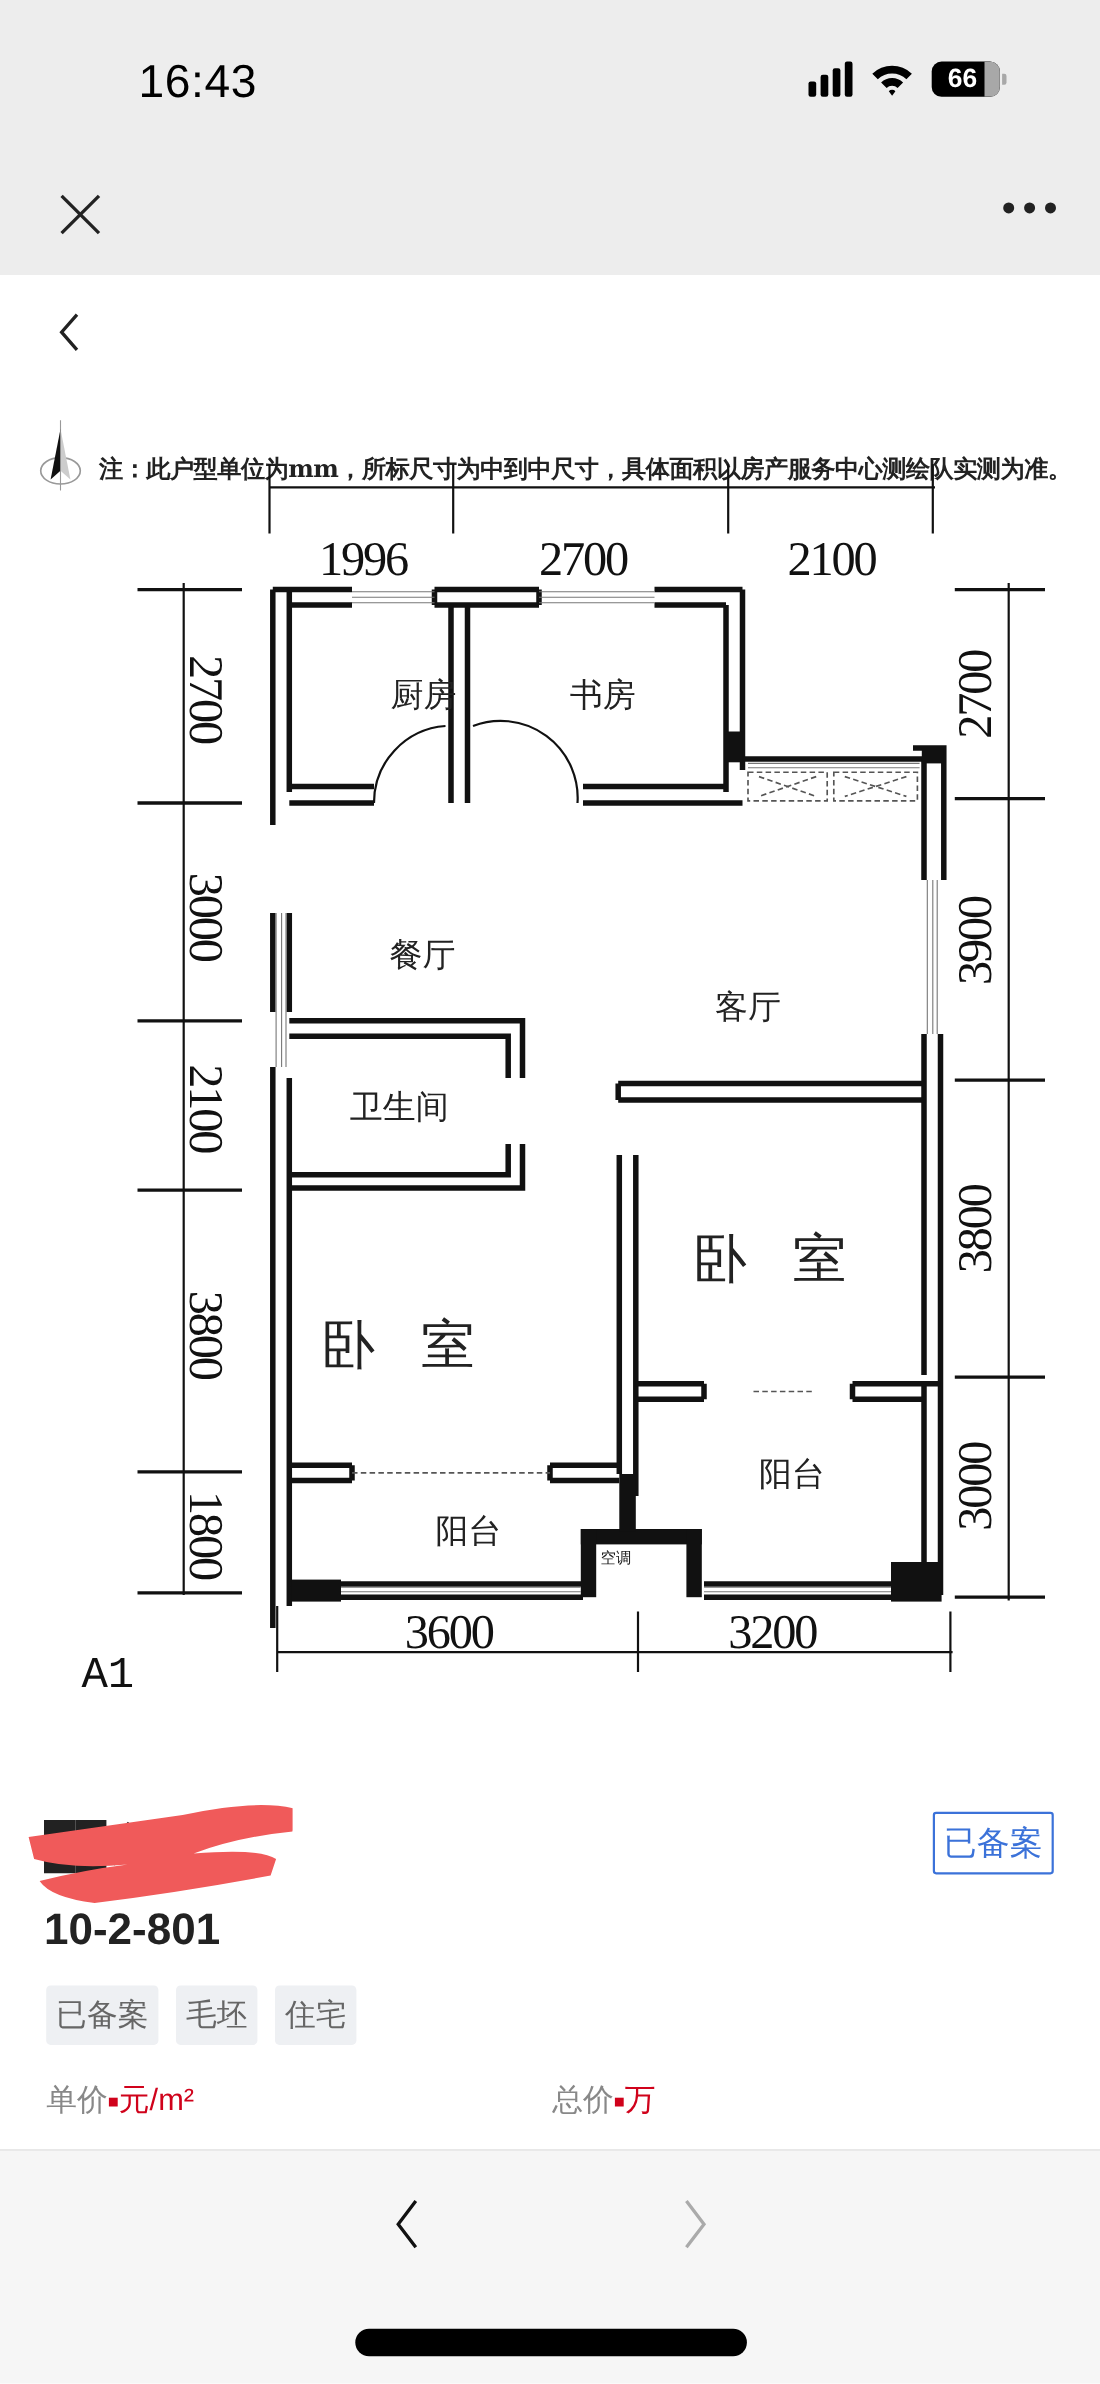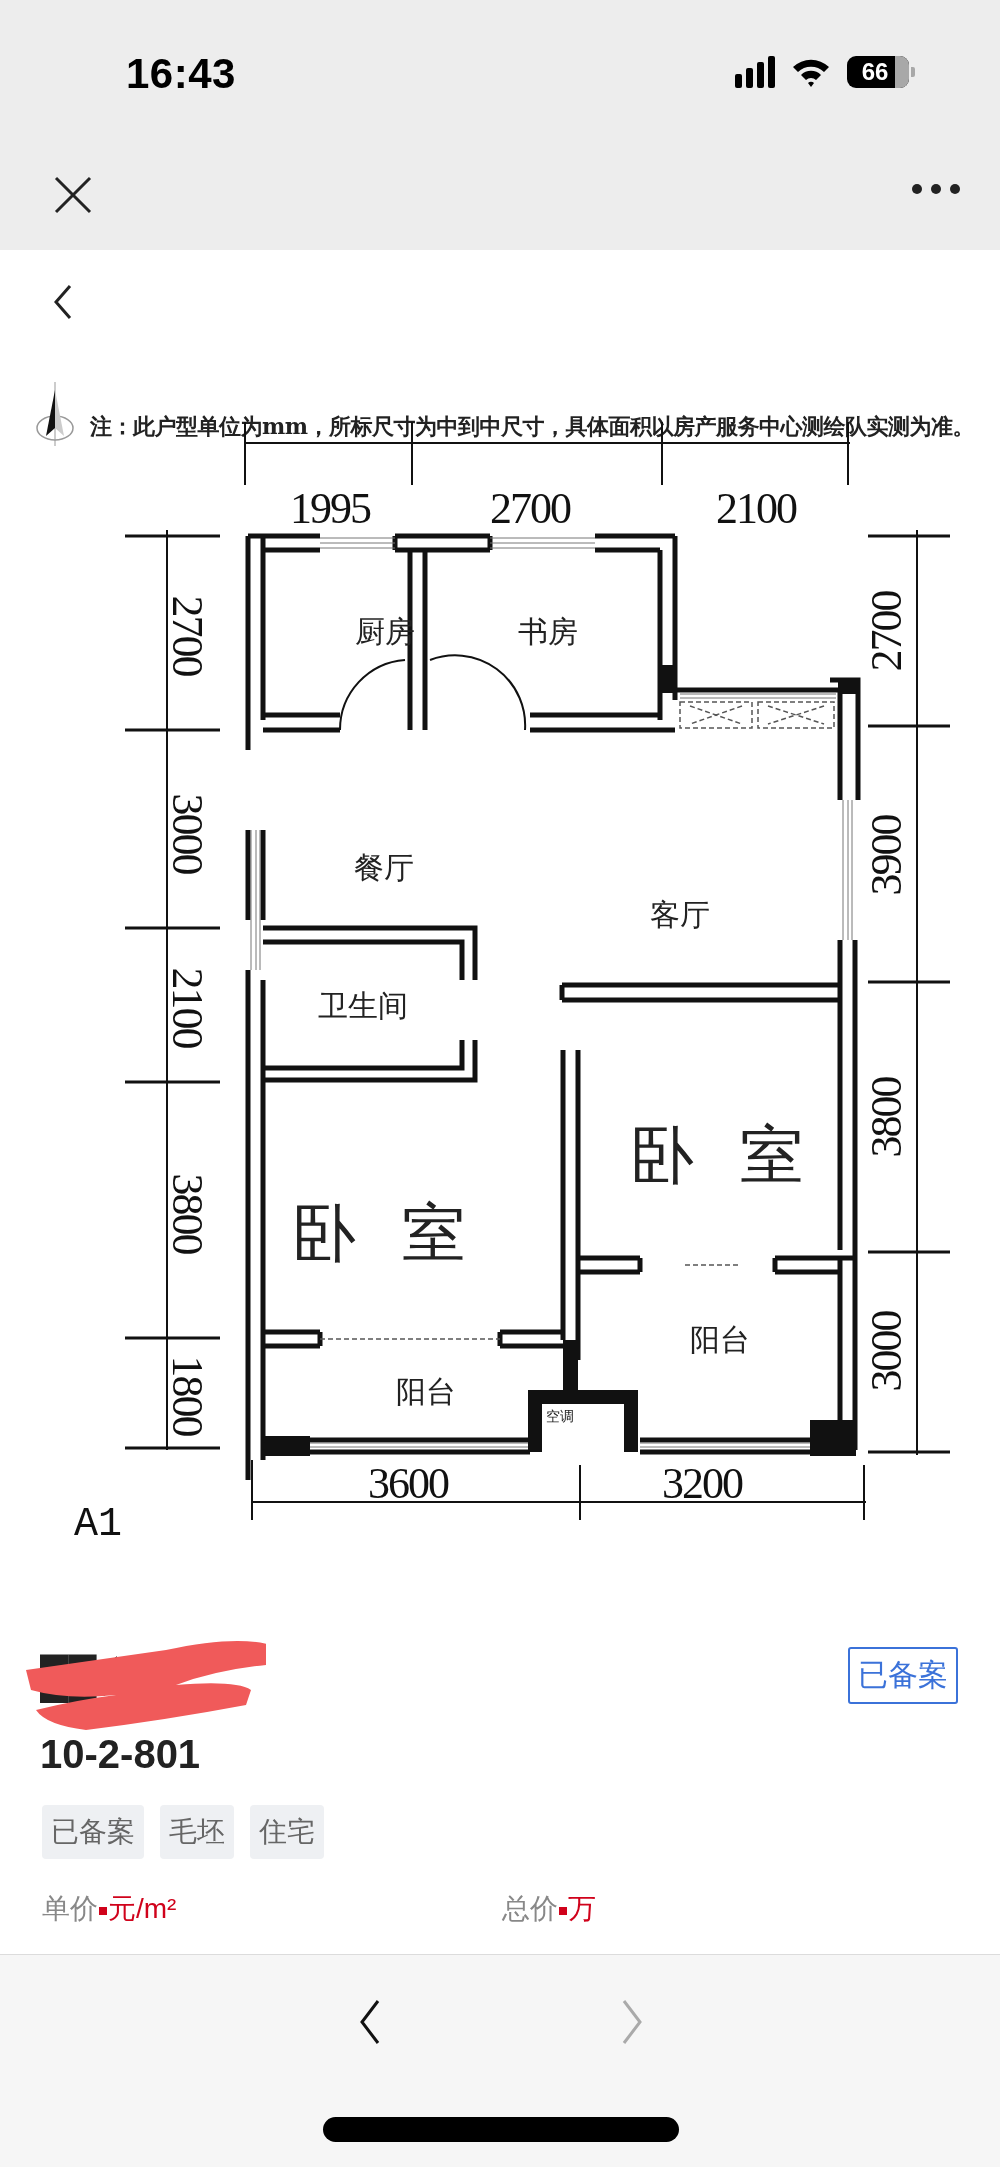--- a/index.html
+++ b/index.html
@@ -1,21 +1,21 @@
 <!DOCTYPE html>
 <html><head>
 <meta charset="utf-8">
 <style>
   * { box-sizing: border-box; margin: 0; padding: 0; }
   html, body { width: 1000px; height: 2167px; background: #ffffff; overflow: hidden; }
   body { font-family: "Liberation Sans", "DejaVu Sans", sans-serif; color: #111; position: relative; }
 
   
   .statusbar { position: absolute; left: 0; top: 0; width: 1000px; height: 150px; background: #ededed; }
-  .time { position: absolute; left: 126px; top: 50px; font-size: 42px; font-weight: 700; letter-spacing: 0.5px; color: #000; }
+  .time { position: absolute; left: 126px; top: 50px; font-size: 42px; font-weight: 400; letter-spacing: 0.5px; color: #000; }
   .sb-icons { position: absolute; right: 85px; top: 56px; display: flex; align-items: center; gap: 16px; }
   .signal { display: flex; gap: 4px; align-items: flex-end; height: 32px; }
   .signal span { display: block; width: 7px; background: #000; border-radius: 2px; }
   .battery { position: relative; width: 62px; height: 32px; border-radius: 9px; background: #000; overflow: hidden; }
   .battery .rest { position: absolute; right: 0; top: 0; width: 14px; height: 32px; background: #a8a8a8; }
   .battery .num { position: absolute; left: 0; top: 0; width: 56px; height: 32px; line-height: 32px; text-align: center; color: #fff; font-weight: 700; font-size: 24px; }
   .battery-tip { width: 4px; height: 10px; background: #a8a8a8; border-radius: 0 2px 2px 0; margin-left: -14px; }
 
   
   .topnav { position: absolute; left: 0; top: 150px; width: 1000px; height: 100px; background: #ededed; }
@@ -28,21 +28,21 @@
   .inner-header { position: absolute; left: 0; top: 250px; width: 1000px; height: 110px; background: #fff; }
   .inner-header .back { position: absolute; left: 48px; top: 30px; width: 30px; height: 44px; }
   .inner-header .title { position: absolute; left: 0; right: 0; top: 32px; text-align: center; font-size: 40px; color: #111; }
 
   
   .plan { position: absolute; left: 0; top: 360px; width: 1000px; height: 1200px; }
   .note { position: absolute; left: 90px; top: 52px; font-size: 22px; font-weight: 700; color: #222; white-space: nowrap; letter-spacing: -0.5px; font-family: "DejaVu Serif", serif; }
   .compass { position: absolute; left: 30px; top: 18px; width: 50px; height: 70px; }
   .plan svg.drawing { position: absolute; left: 0; top: 0; }
   .room-label { position: absolute; font-size: 30px; color: #222; white-space: nowrap; }
-  .room-label.big { font-size: 64px; letter-spacing: 14px; }
+  .room-label.big { font-size: 49px; letter-spacing: 14px; }
   .dim { position: absolute; font-family: "Liberation Serif", "DejaVu Serif", serif; font-size: 44px; color: #111; white-space: nowrap; letter-spacing: -2px; }
   .dim.v { transform: rotate(90deg); transform-origin: center; }
   .dim.vr { transform: rotate(-90deg); transform-origin: center; }
   .plan-code { position: absolute; left: 74px; top: 1142px; font-family: Liberation Mono, monospace; font-size: 40px; color: #111; }
 
   
   .info { position: absolute; left: 0; top: 1600px; width: 1000px; height: 355px; background: #fff; }
   .project-name { position: absolute; left: 40px; top: 50px; font-size: 40px; font-weight: 700; color: #222; }
   .redact { position: absolute; left: 16px; top: 30px; width: 250px; height: 100px; }
   .filed-badge { position: absolute; right: 42px; top: 47px; border: 2px solid #3b72d9; color: #3b72d9; font-size: 30px; padding: 6px 8px; border-radius: 3px; }
@@ -234,21 +234,21 @@
   <div class="room-label" style="left:518px; top:252px;">书房</div>
   <div class="room-label" style="left:354px; top:488px;">餐厅</div>
   <div class="room-label" style="left:650px; top:503px;margin-top:32px;">客厅</div>
   <div class="room-label" style="left:318px; top:626px;">卫生间</div>
   <div class="room-label big" style="left:630px; top:752px;">卧 室</div>
   <div class="room-label big" style="left:292px; top:830px;">卧 室</div>
   <div class="room-label" style="left:690px; top:960px;">阳台</div>
   <div class="room-label" style="left:396px; top:1012px;">阳台</div>
   <div class="room-label" style="left:546px; top:1048px; font-size:14px;font-family:Liberation Serif, serif;">空调</div>
 
-  <div class="dim" style="left:290px; top:123px;">1995</div>
+  <div class="dim" style="left:290px; top:123px;">1996</div>
   <div class="dim" style="left:490px; top:123px;">2700</div>
   <div class="dim" style="left:716px; top:123px;">2100</div>
 
   <div class="dim v" style="left:147px; top:250px;">2700</div>
   <div class="dim v" style="left:147px; top:448px;">3000</div>
   <div class="dim v" style="left:147px; top:622px;">2100</div>
   <div class="dim v" style="left:147px; top:828px;">3800</div>
   <div class="dim v" style="left:147px; top:1010px;">1800</div>
 
   <div class="dim vr" style="left:846px; top:246px;">2700</div>

